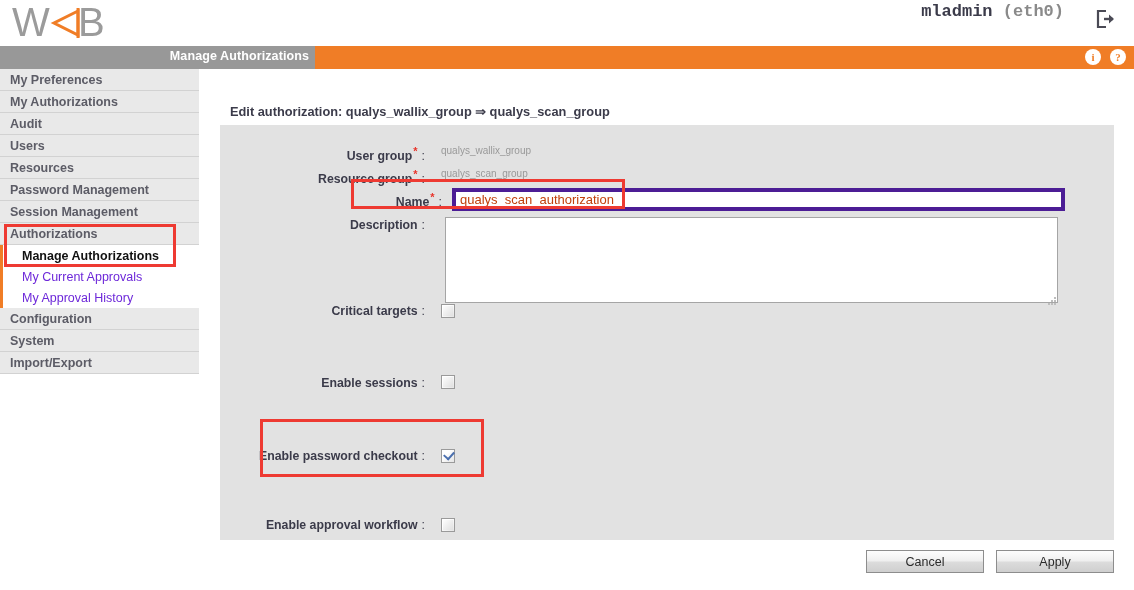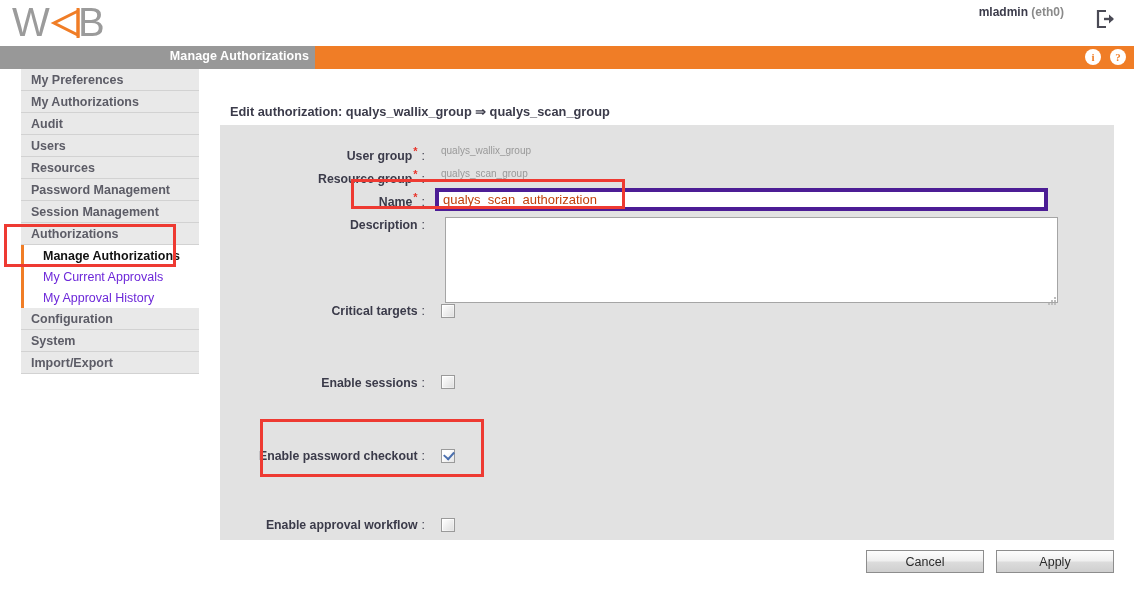--- a/index.html
+++ b/index.html
@@ -9,38 +9,38 @@
     background: #ffffff;
     font-family: "Liberation Sans", sans-serif;
     overflow: hidden;
   }
   #app { position: relative; width: 1134px; height: 590px; background:#fff; }
 
   
   .header { position:absolute; left:0; top:0; width:1134px; height:46px; background:#ffffff; }
   .logo { position:absolute; left:12px; top:2px; height:42px; display:flex; align-items:center; }
   .logo svg { display:block; }
-  .user-box { position:absolute; right:70px; top:4px; font-size:12px; line-height:16px; }
+  .user-box { position:absolute; right:70px; top:4px; font-size:17px; line-height:16px;font-family:Liberation Mono, monospace; }
   .user-name { font-weight:bold; color:#3b3b4a; }
   .user-iface { color:#8a8a8a; font-weight:bold; }
   .logout-btn { position:absolute; right:12px; top:4px; width:34px; height:30px;
                 display:flex; align-items:center; justify-content:center; cursor:pointer; }
 
   
   .titlebar { position:absolute; left:0; top:46px; width:1134px; height:23px; background:#f07d26; }
   .titlebar-grey { position:absolute; left:0; top:0; width:315px; height:23px; background:#989898; }
   .titlebar-text { position:absolute; right:6px; top:3px; color:#ffffff; font-size:12.5px;
                    font-weight:bold; letter-spacing:0.1px; white-space:nowrap; }
   .tb-icons { position:absolute; right:8px; top:3px; display:flex; gap:9px; align-items:center; }
   .circ-icon { width:16px; height:16px; border-radius:50%; background:#ffffff; color:#f07d26;
                font-size:11px; font-weight:bold; display:flex; align-items:center;
                justify-content:center; cursor:pointer; line-height:1; font-family:"Liberation Serif", serif; }
 
   
-  .sidebar { position:absolute; left:0; top:69px; width:199px; height:304px; background:#ffffff;padding-left:21px; }
+  .sidebar { position:absolute; left:0; top:69px; width:199px; height:304px; background:#ffffff; }
   .nav-item { position:relative; height:22px; background:#e9e9e9; border-bottom:1px solid #d2d2d2;
               color:#5c5c66; font-size:12.5px; font-weight:bold; padding-left:10px;
               display:flex; align-items:center; cursor:pointer; }
   .nav-item.open { background:#e9e9e9; }
   .subnav { background:#ffffff; border-left:3px solid #f07d26; }
   .sub-item { height:21px; padding-left:19px; display:flex; align-items:center;
               font-size:12.5px; color:#6d28d9; cursor:pointer; }
   .sub-item.active { color:#111111; font-weight:bold; }
   .highlight-box { position:absolute; border:3px solid #ee3a32; pointer-events:none; z-index:20; }
 
@@ -188,21 +188,21 @@
         <div class="val">qualys_wallix_group</div>
       </div>
 
       <div class="row" style="top:42px;">
         <div class="lbl">
           <span>Resource group</span><span class="req">*</span><span class="colon">:</span>
         </div>
         <div class="val">qualys_scan_group</div>
       </div>
 
-      <div class="row" style="top:63px; align-items:center;">
+      <div class="row" style="top:63px; align-items:center;margin-left:17px;">
         <div class="lbl">
           <span>Name</span><span class="req">*</span><span class="colon">:</span>
         </div>
         <input class="txt" type="text" value="qualys_scan_authorization" style="">
       </div>
 
       <div class="row" style="top:92px;">
         <div class="lbl">
           <span>Description</span><span class="colon">:</span>
         </div>

